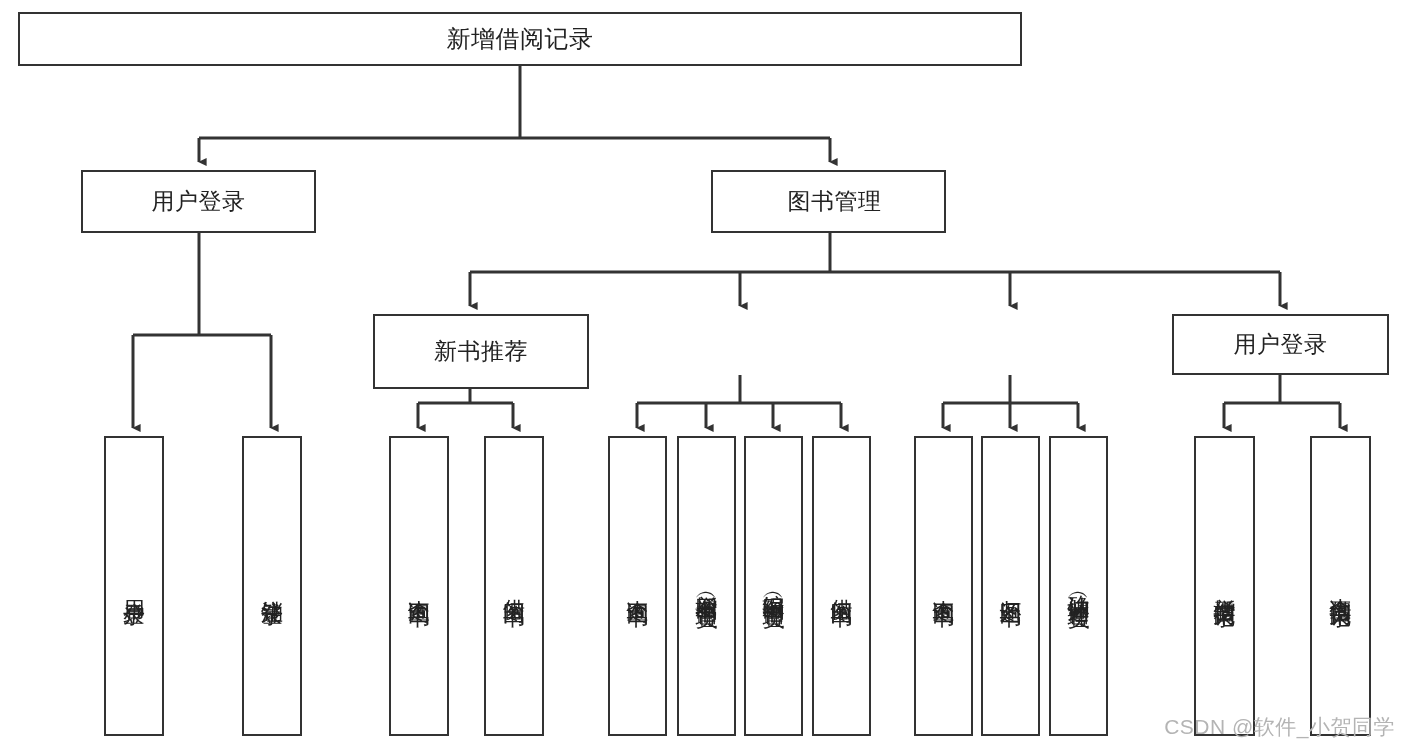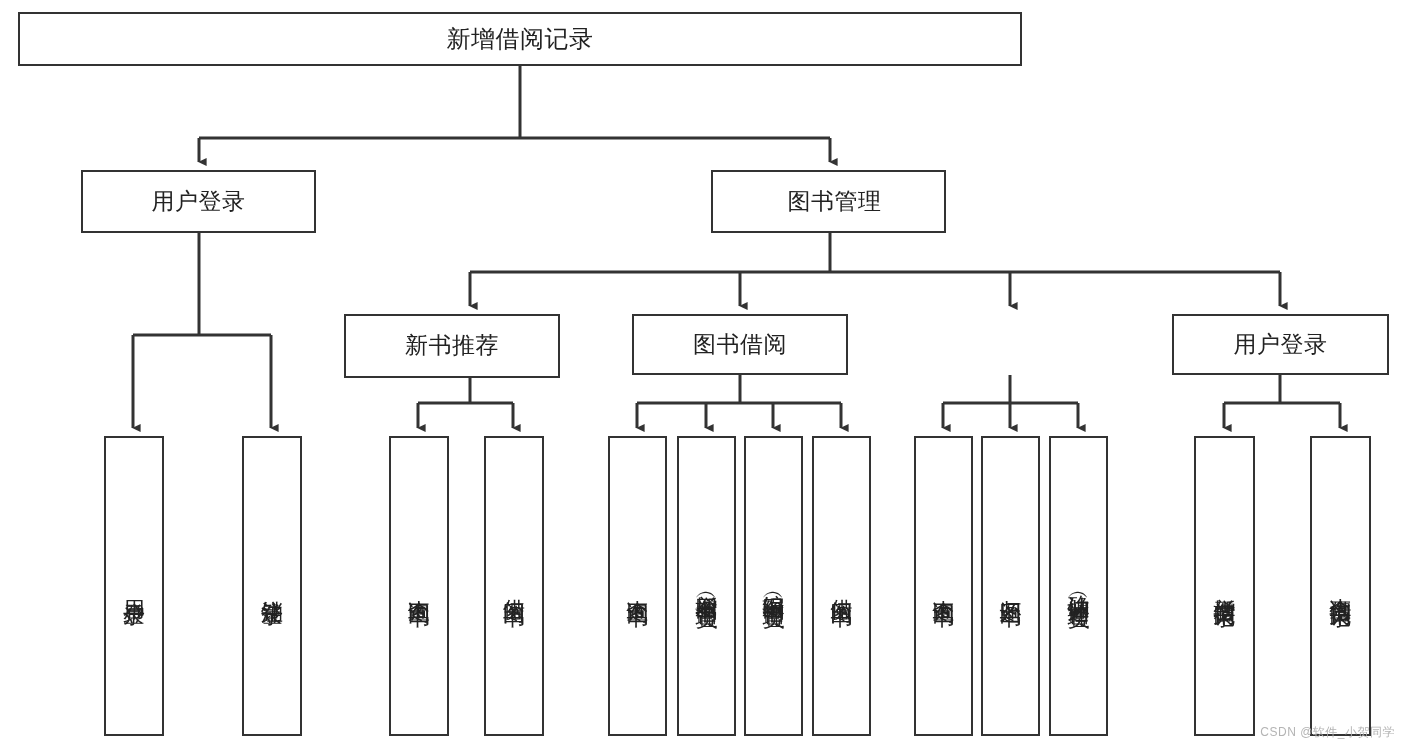--- a/index.html
+++ b/index.html
@@ -63,21 +63,21 @@
     text-orientation: upright;
     font-size: 22px;
     line-height: 1.1;
     letter-spacing: 2px;
     white-space: nowrap;
   }
   #watermark {
     position: absolute;
     right: 10px;
     bottom: 6px;
-    font-size: 12px;
+    font-size: 21px;
     color: #b4b4b4;
     z-index: 5;
     white-space: nowrap;
     letter-spacing: 0.5px;
   }
 </style>
 </head>
 <body>
 
 <div id="diagram-root">
@@ -138,27 +138,24 @@
   </div>
 
   <div class="node horizontal" style="left:81px; top:170px; width:235px; height:63px;">
     <span class="node-label">用户登录</span>
   </div>
 
   <div class="node horizontal" style="left:711px; top:170px; width:235px; height:63px;padding-left:12px;">
     <span class="node-label">图书管理</span>
   </div>
 
-  <div class="node horizontal" style="left:344px; top:314px; width:216px; height:64px;">
+  <div class="node horizontal" style="left:373px; top:314px; width:216px; height:75px;">
     <span class="node-label">新书推荐</span>
   </div>
 
-  <div class="node horizontal" style="left:632px; top:314px; width:216px; height:61px;">
-    <span class="node-label">图书借阅</span>
-  </div>
 
 
   <div class="node horizontal" style="left:1172px; top:314px; width:217px; height:61px;">
     <span class="node-label">用户登录</span>
   </div>
 
   <div class="node vertical" style="left:104px; top:436px; width:60px; height:300px;">
     <span class="node-label">用户登录</span>
   </div>
 

